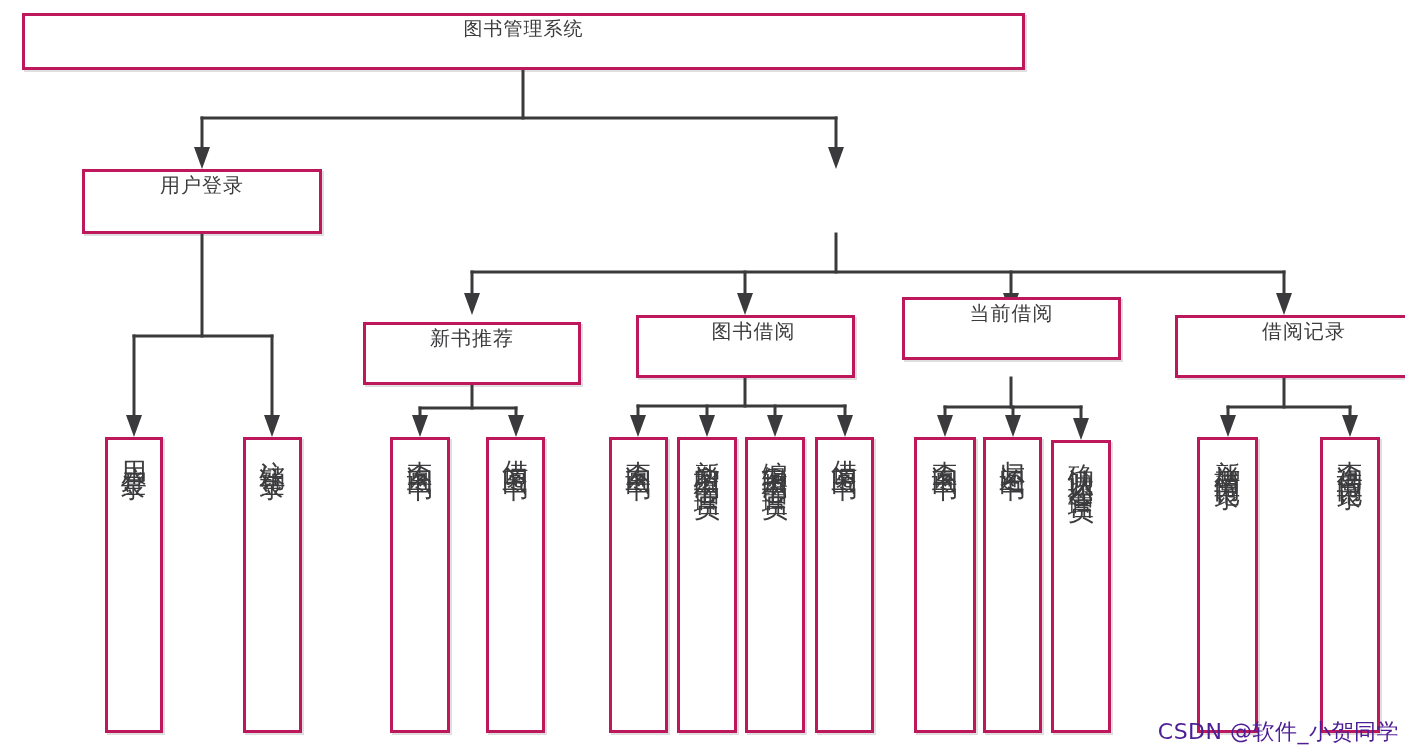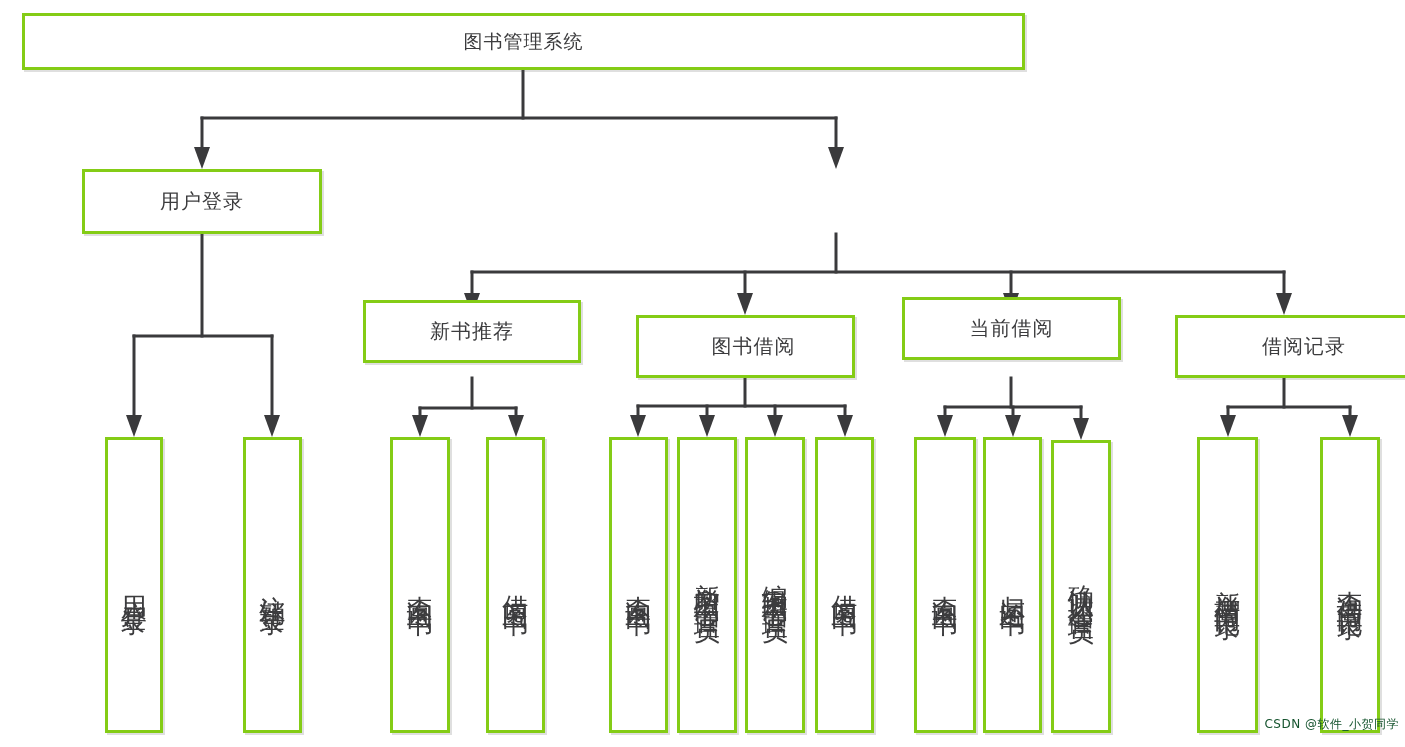--- a/index.html
+++ b/index.html
@@ -13,45 +13,44 @@
   }
   svg.connectors {
     position: absolute;
     left: 0; top: 0;
     width: 1405px; height: 747px;
   }
   .node {
     position: absolute;
     box-sizing: border-box;
     background: #ffffff;
-    border: 3px solid #84cc16;
+    border: 3px solid #be185d;
     box-shadow: 2px 2px 0 rgba(80,80,80,0.18);
     display: flex;
-    align-items: center;
     justify-content: center;
     color: #3c3c3e;
   }
   .node.h { font-size: 20px; letter-spacing: 1px; }
   .node.root { font-size: 19px; letter-spacing: 1px; }
   .node.leaf { }
   .vtext {
     writing-mode: vertical-rl;
     text-orientation: mixed;
     letter-spacing: 5px;
     font-size: 26px;
     line-height: 1.1;
     color: #3c3c3e;
     white-space: nowrap;
   }
   .watermark {
     position: absolute;
     right: 6px;
-    bottom: 14px;
-    font-size: 12px;
-    color: #14532d;
+    bottom: 0;
+    font-size: 22px;
+    color: #4c1d95;
     letter-spacing: 0.5px;
   }
 </style>
 </head>
 <body>
 
 <div class="canvas">
 
   <svg class="connectors" viewBox="0 0 1405 747" xmlns="http://www.w3.org/2000/svg">
     <g stroke="#3a3a3c" stroke-width="3" stroke-linecap="square" fill="none">
@@ -120,21 +119,21 @@
   </svg>
 
   <div class="node root" style="left:22px; top:13px; width:1003px; height:57px;">
     <span>图书管理系统</span>
   </div>
 
   <div class="node h" style="left:82px; top:169px; width:240px; height:65px;">
     <span>用户登录</span>
   </div>
 
-  <div class="node h" style="left:363px; top:300px; width:218px; height:63px;">
+  <div class="node h" style="left:363px; top:322px; width:218px; height:63px;">
     <span>新书推荐</span>
   </div>
   <div class="node h" style="left:636px; top:315px; width:219px; height:63px;padding-left:16px;">
     <span>图书借阅</span>
   </div>
   <div class="node h" style="left:902px; top:297px; width:219px; height:63px;">
     <span>当前借阅</span>
   </div>
   <div class="node h" style="left:1175px; top:315px; width:258px; height:63px;">
     <span>借阅记录</span>

